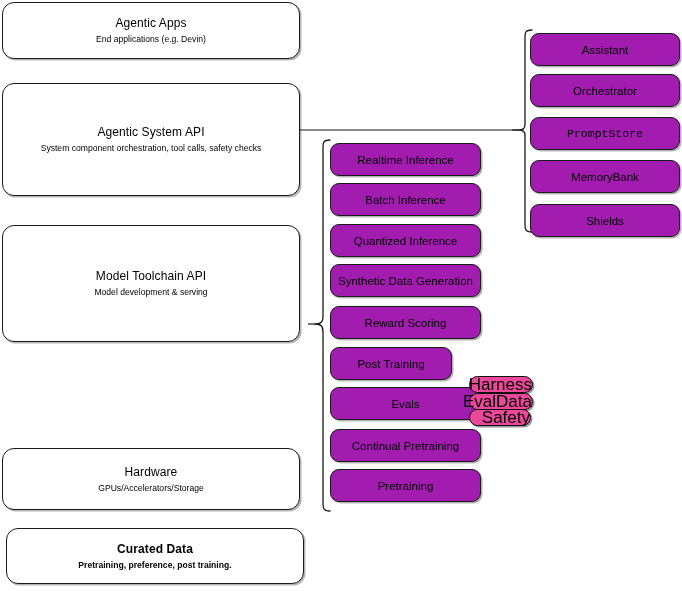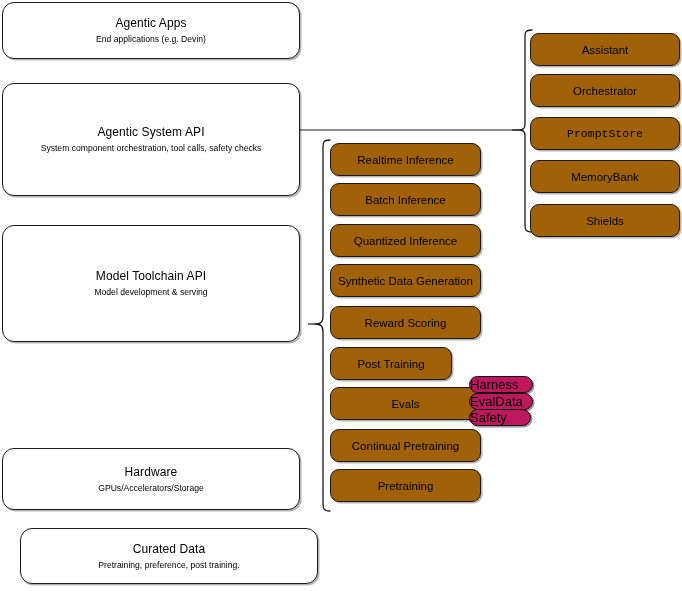--- a/index.html
+++ b/index.html
@@ -38,36 +38,36 @@
     margin-top:2px;
     color:#000;
   }
 
   
   .chip{
     position:absolute;
     box-sizing:border-box;
     border:1.2px solid #1a1a1a;
     border-radius:9px;
-    background:#a16207;
+    background:#a21caf;
     display:flex;align-items:center;justify-content:center;
     font-size:11.5px;
     line-height:14px;
     box-shadow:1.5px 1.5px 0 rgba(120,120,120,0.55);
   }
 
   
   .pill{
     position:absolute;
     box-sizing:border-box;
     border:1.4px solid #111;
     border-radius:999px;
-    background:#be185d;
-    display:flex;align-items:center;justify-content:flex-start;
-    font-size:13px;
+    background:#ec4899;
+    display:flex;align-items:center;justify-content:flex-end;
+    font-size:17px;
     line-height:13px;
     box-shadow:1.5px 1.5px 0 rgba(110,110,110,0.7);
     z-index:5;
   }
 
   .brace{position:absolute;}
   .connector{position:absolute;}
   svg{display:block;overflow:visible;}
 </style>
 </head>
@@ -89,21 +89,21 @@
     <div class="title">Model Toolchain API</div>
     <div class="sub">Model development &amp; serving</div>
   </div>
 
 
   <div class="node" style="left:2px;top:448px;width:298px;height:62px;">
     <div class="title">Hardware</div>
     <div class="sub">GPUs/Accelerators/Storage</div>
   </div>
 
-  <div class="node" style="left:20px;top:528px;width:298px;height:56px;">
+  <div class="node" style="left:6px;top:528px;width:298px;height:56px;font-weight:bold;">
     <div class="title">Curated Data</div>
     <div class="sub">Pretraining, preference, post training.</div>
   </div>
 
   <div class="connector" style="left:300px;top:124px;width:222px;height:10px;">
     <svg width="222" height="10" viewBox="0 0 222 10">
       <path d="M0 6 L218 6" fill="none" stroke="#1a1a1a" stroke-width="1.2"></path>
     </svg>
   </div>
 

